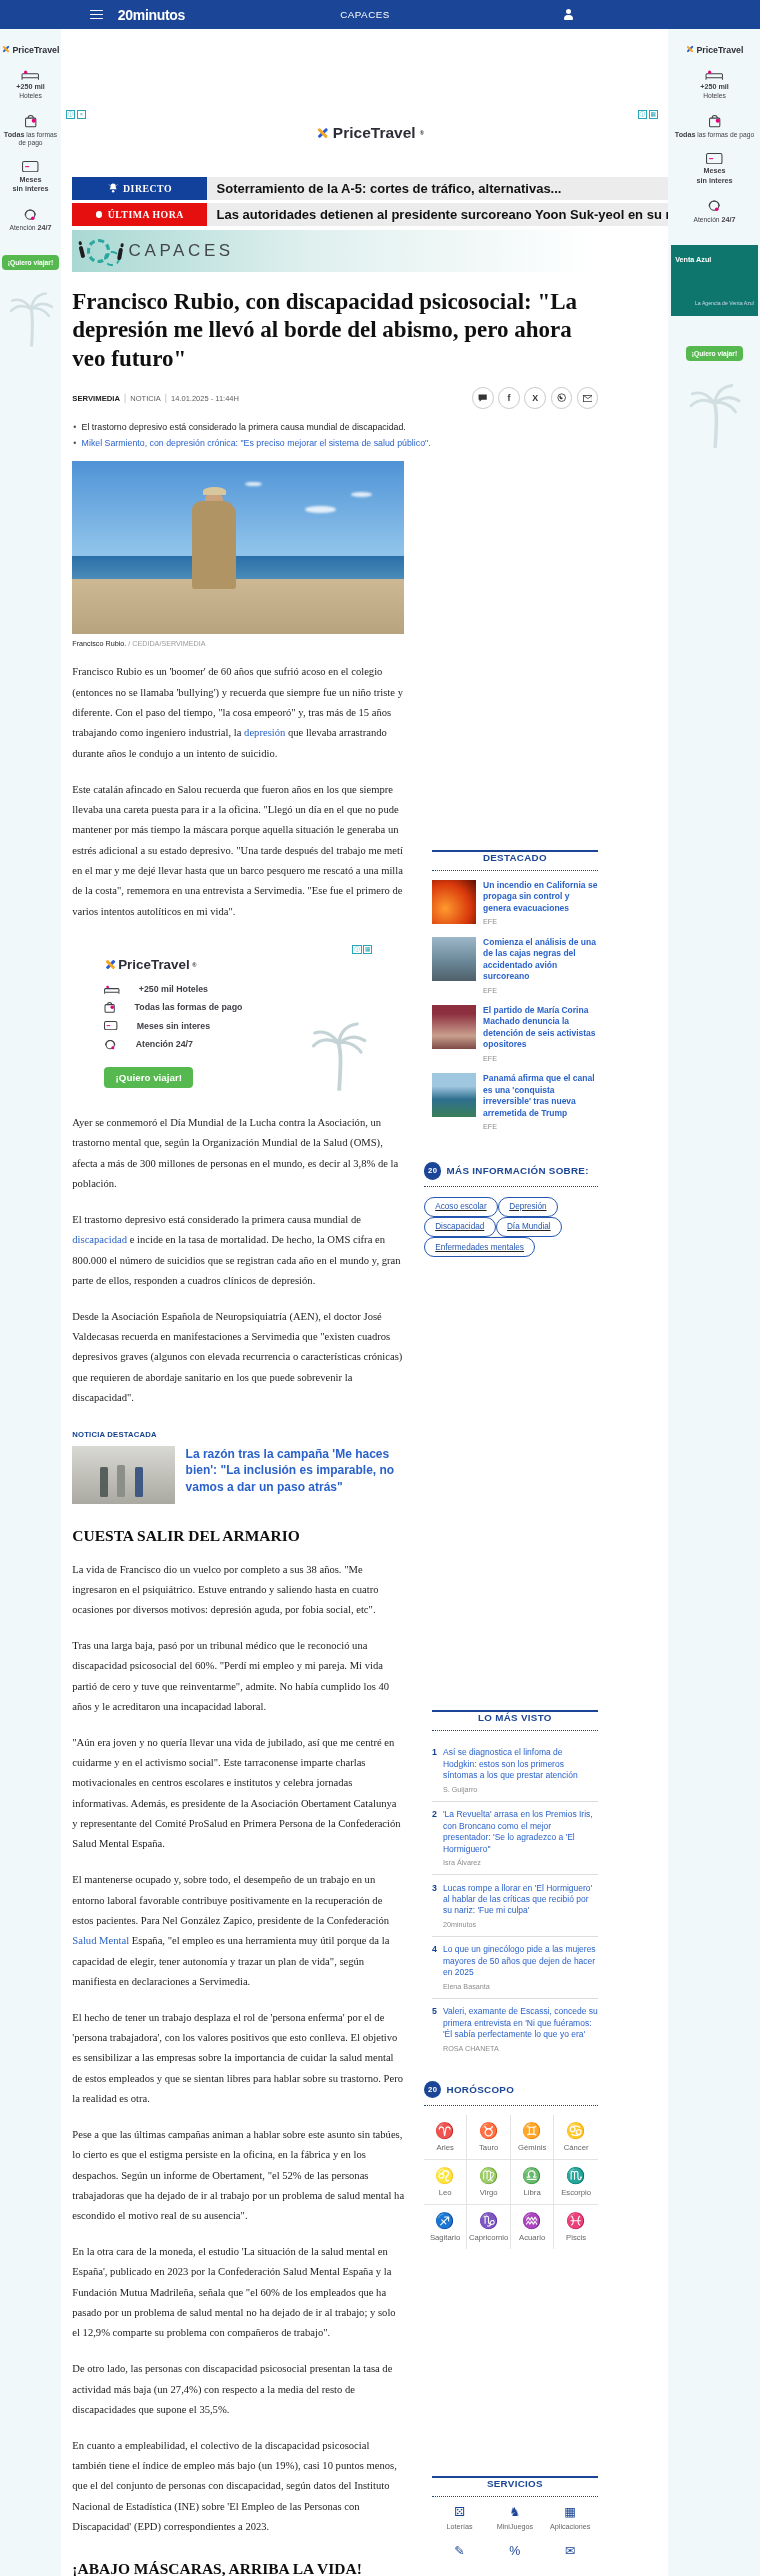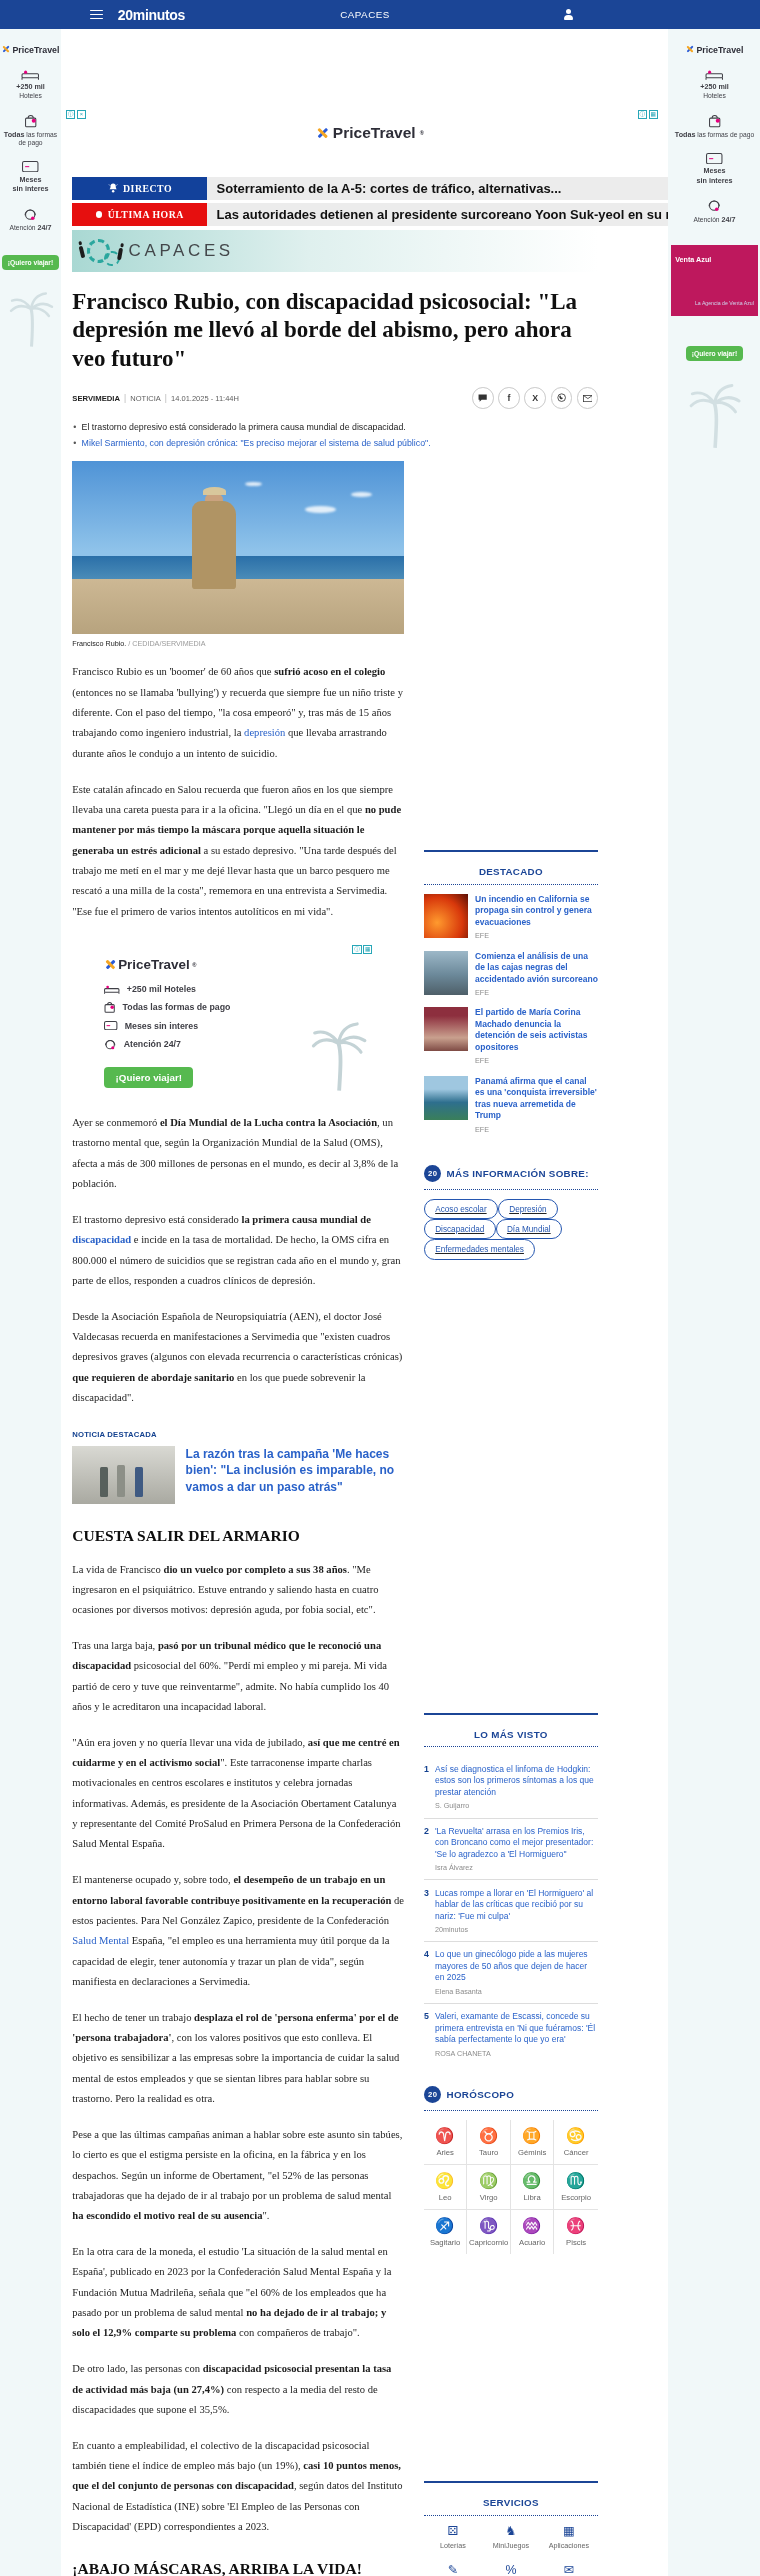--- a/index.html
+++ b/index.html
@@ -24,21 +24,21 @@
   .pt-logo{display:flex;align-items:center;justify-content:center;gap:2.6px;font-weight:bold;font-size:8.8px;color:#2e2e38;}
   .pt-x{position:relative;width:8.2px;height:8.2px;display:inline-block;}
   .pt-x i{position:absolute;left:3.6px;top:0;width:2.1px;height:8.2px;border-radius:1px;background:#2a5bd7;transform:rotate(45deg);}
   .pt-x i+i{background:#f5a623;transform:rotate(-45deg);}
   .feat{margin:13.4px 2.1px;}
   .feat .ftxt{font-size:6.7px;line-height:1.25;color:#3f3f46;}
   .feat .ftxt b{font-size:7.2px;}
   .fico{margin-bottom:2.1px;}
   .cta{display:inline-block;background:#56b94f;color:#fff;font-weight:bold;font-size:6.7px;padding:4.1px 6.2px;border-radius:4.1px;margin-top:9.3px;cursor:pointer;}
   .palm{opacity:.55;margin-top:15.5px;}
-  .promo{background:#be185d;color:#fff;margin:20.6px 3.1px;padding:10.3px 4.1px;text-align:left;}
+  .promo{background:#0f766e;color:#fff;margin:20.6px 3.1px;padding:10.3px 4.1px;text-align:left;}
   .promo .p1{font-size:7.2px;font-weight:bold;}
   .promo .p2{font-size:5.2px;color:#cfd6ee;margin-top:36px;text-align:right;}
   
   .adstrip{height:148px;position:relative;}
   .admark{position:absolute;top:81px;display:flex;gap:1.5px;}
   .admark span{display:inline-block;border:0.5px solid #28a7b8;color:#28a7b8;font-size:5.7px;line-height:6.7px;width:7.2px;height:7.2px;text-align:center;background:#fff;}
   .admark.l{left:-6.2px;}
   .admark.r{right:10.3px;}
   .banner-logo{position:absolute;left:50%;top:95px;transform:translateX(-50%);display:flex;align-items:center;gap:4.1px;font-size:15.5px;font-weight:bold;color:#2e2e38;}
   .banner-logo .pt-x{width:12.4px;height:12.4px;}
@@ -86,43 +86,43 @@
   .cloud{position:absolute;background:#fff;border-radius:50%;opacity:.8;filter:blur(1px);}
   .person{position:absolute;left:36%;top:18%;width:62px;height:82%;}
   .p-head{width:17.5px;height:15.5px;background:#caa27e;border-radius:50% 50% 45% 45%;margin-left:13.4px;}
   .p-cap{width:23px;height:8.2px;background:#d8c79c;border-radius:50% 50% 0 0;margin:-20.6px 0 0 10.8px;}
   .p-coat{width:44px;height:88px;background:#b09464;border-radius:9.3px 13.4px 3.1px 3.1px;margin-top:6.2px;}
   .caption{font-size:7.2px;margin:5.2px 0 14.4px;}
   .caption .cnm{color:#222;}
   .caption .ccr{color:#9a9a9a;}
   
   p.body{font-family:"Liberation Serif",serif;font-size:10.6px;line-height:1.92;color:#1d1d1d;margin:0 0 15.5px;}
-  p.body b{font-weight:bold;text-align:right;}
+  p.body b{font-weight:normal;text-align:right;}
   .inline-link{color:#2a62c9;}
   h2.sec{font-family:"Liberation Serif",serif;font-size:15.5px;color:#0e0e0e;margin:23px 0 14.4px;font-weight:bold;}
   
   .inlinead{width:268px;margin:23px auto 25px;position:relative;padding-top:12.4px;}
   .inlinead .admark{top:0;right:0;left:auto;}
   .inlinead .pt-logo{justify-content:flex-start;font-size:13.4px;margin-bottom:11.3px;}
   .inlinead .pt-logo .pt-x{width:11.3px;height:11.3px;}
   .inlinead .pt-logo .pt-x i{left:4.6px;width:3.1px;height:11.3px;}
-  .adrow{display:flex;align-items:center;gap:7px;margin:7.2px 0;font-size:8.8px;color:#3f3f46;font-weight:bold;}
+  .adrow{display:flex;align-items:center;gap:19px;margin:7.2px 0;font-size:8.8px;color:#3f3f46;font-weight:bold;}
   .inlinead .palmpos{position:absolute;right:0;bottom:-4.1px;}
   
   .featured{margin:21.6px 0;}
   .feat-label{font-size:7.7px;font-weight:bold;color:#13418f;letter-spacing:0.2px;margin-bottom:7.2px;}
   .feat-flex{display:flex;gap:10.3px;}
   .feat-thumb{width:103px;height:58px;flex:none;background:linear-gradient(180deg,#d9d9d3,#a9a9a1);position:relative;}
   .feat-thumb i{position:absolute;bottom:7.2px;width:8.2px;height:30px;background:#5c615f;border-radius:1.5px;}
   .feat-thumb i:nth-child(1){left:28px;background:#57605c;}
   .feat-thumb i:nth-child(2){left:45px;background:#8c8f87;height:32px;}
   .feat-thumb i:nth-child(3){left:63px;background:#3f5a82;}
   .feat-title{font-size:12px;font-weight:bold;color:#2a62c9;line-height:1.35;cursor:pointer;}
   
-  .rail-sec{border-top:2.1px solid #1b4596;padding-top:14px;}
+  .rail-sec{border-top:2.1px solid #1b4596;padding-top:0;margin-left:8px;}
   .rail-head{display:flex;align-items:center;justify-content:center;gap:5.2px;color:#1b4596;font-weight:bold;font-size:9.8px;letter-spacing:0.3px;}
   .dotted{border-bottom:1px dotted #1b4596;margin:6.7px 0 9.3px;}
   .badge20{width:17.5px;height:17.5px;border-radius:50%;background:#1b4596;color:#fff;display:flex;align-items:center;justify-content:center;font-weight:bold;font-size:7.7px;flex:none;}
   .ritem{display:flex;gap:7.2px;margin-bottom:10.3px;cursor:pointer;}
   .rthumb{width:44px;height:44px;flex:none;}
   .t-fire{background:radial-gradient(circle at 30% 65%,#ff9a2e,#d8380b 60%,#5a0f05);}
   .t-plane{background:linear-gradient(180deg,#9db8c8,#6b8899 55%,#4e5f68);}
   .t-portrait{background:linear-gradient(180deg,#8d2f3e 20%,#c9a08e 70%,#7e4a44);}
   .t-canal{background:linear-gradient(180deg,#9fc7e0 30%,#2e6f8e 60%,#3a7f5a);}
   .rtitle{font-size:8.5px;font-weight:bold;color:#2a62c9;line-height:1.35;}

